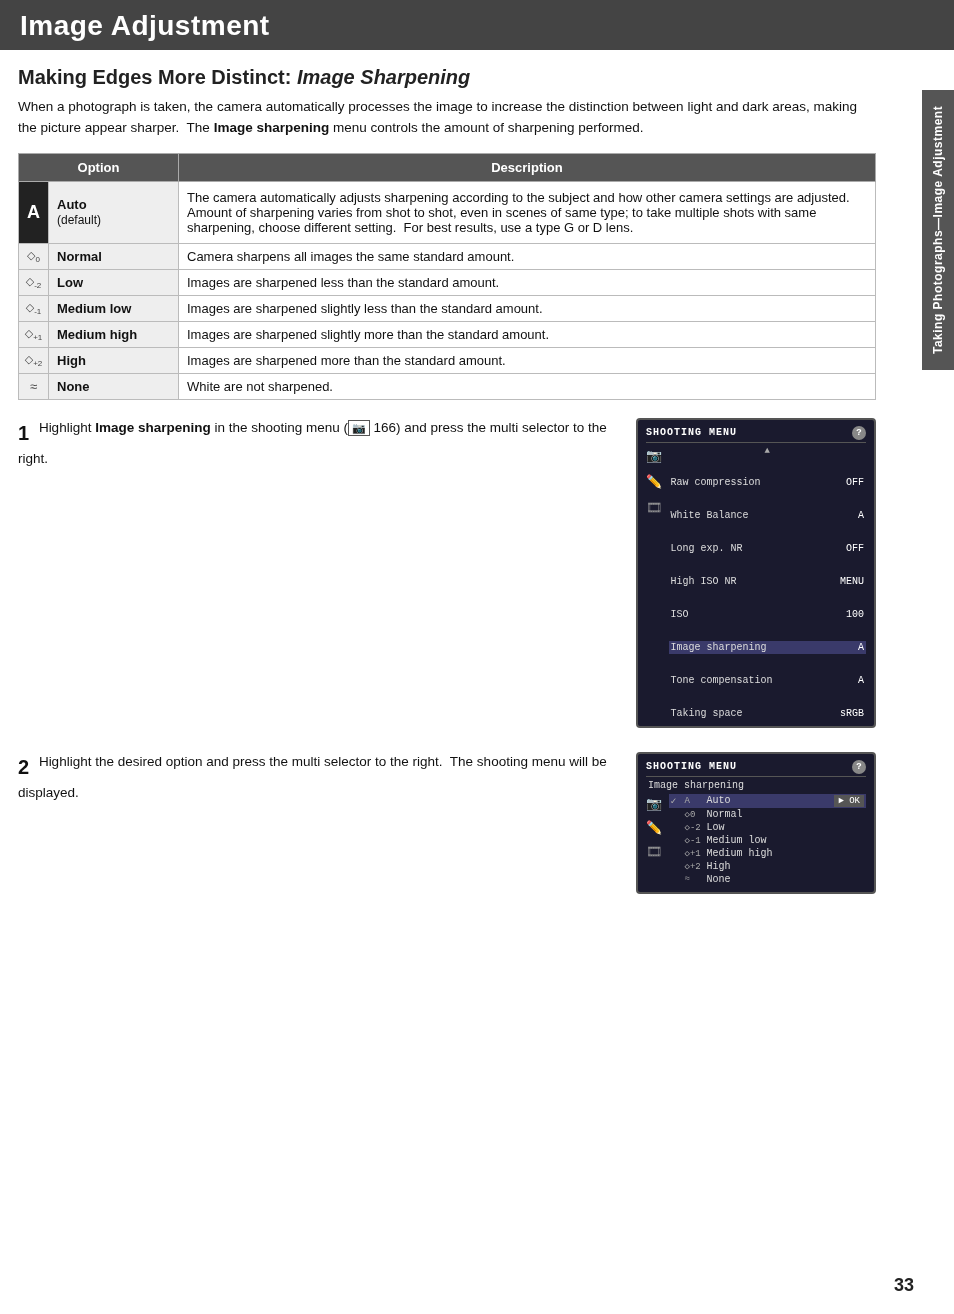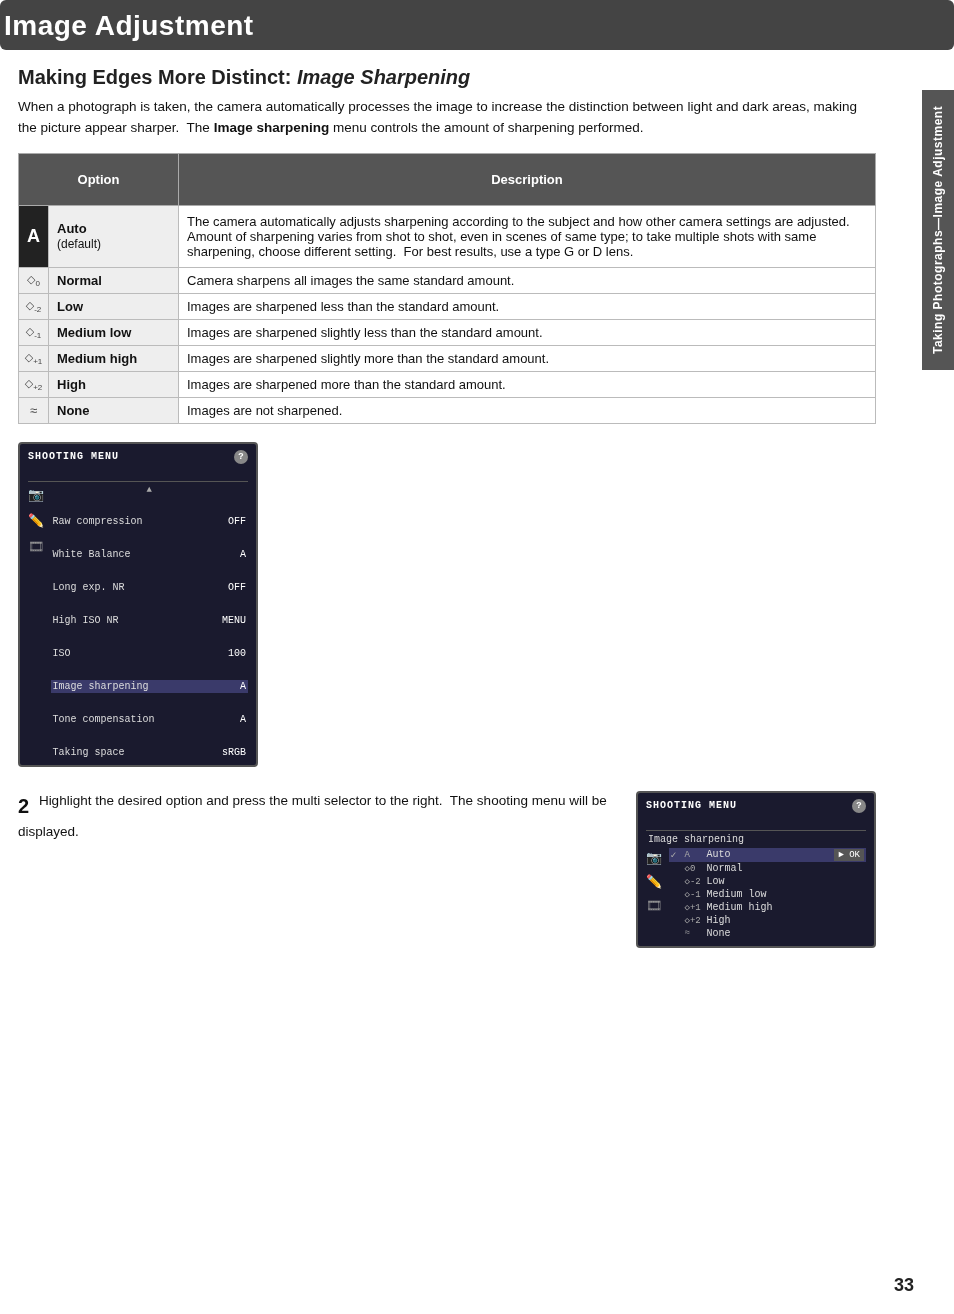--- a/index.html
+++ b/index.html
@@ -9,23 +9,22 @@
       background: #fff;
       width: 954px;
       min-height: 1314px;
       position: relative;
       overflow: hidden;
     }
 
     
     .header {
       background: #444;
-      padding: 10px 16px 8px 4px;
+      padding: 10px 16px 8px 20px;
       position: relative;
-      border-radius: 6px;
     }
     .header-title {
       font-size: 28px;
       font-weight: 900;
       color: #fff;
       letter-spacing: 0.5px;
     }
     .header-subtitle {
       text-align: right;
       font-style: italic;
@@ -104,21 +103,21 @@
       width: 100%;
       border-collapse: collapse;
       margin-bottom: 18px;
       font-size: 13px;
     }
     .options-table th {
       background: #555;
       color: #fff;
       font-weight: bold;
       text-align: center;
-      padding: 18px 10px;
+      padding: 6px 10px;
       border: 1px solid #aaa;
     }
     .options-table td {
       border: 1px solid #bbb;
       padding: 5px 8px;
       vertical-align: middle;
       color: #111;
     }
     .options-table .col-option {
       width: 130px;
@@ -174,21 +173,21 @@
       font-family: 'Courier New', monospace;
       font-size: 11px;
       color: #e0e0e0;
       margin-bottom: 4px;
     }
     .camera-menu .menu-title-bar {
       display: flex;
       justify-content: space-between;
       align-items: center;
       border-bottom: 1px solid #555;
-      padding-bottom: 17px;
+      padding-bottom: 2px;
       margin-bottom: 3px;
     }
     .camera-menu .menu-title {
       font-weight: bold;
       font-size: 10px;
       letter-spacing: 1px;
       color: #fff;
     }
     .camera-menu .question-mark {
       background: #888;
@@ -324,26 +323,34 @@
 
       <tr>
         <td class="col-icon"><span class="diamond-icon">◇<sub style="font-size:8px;">+2</sub></span></td>
         <td class="col-option"><span class="option-name">High</span></td>
         <td>Images are sharpened more than the standard amount.</td>
       </tr>
 
       <tr>
         <td class="col-icon"><span style="font-size:13px;">≈</span></td>
         <td class="col-option"><span class="option-name">None</span></td>
-        <td>Images are not sharpened.</td>
+        <td>White are not sharpened.</td>
       </tr>
     </tbody>
   </table>
 
   <div class="two-col-steps">
+    <div class="step-col-text">
+      <p class="step-text">
+        <span class="step-number">1</span>
+        Highlight <strong>Image sharpening</strong> in the shooting
+        menu (<span style="font-weight:bold;border:1px solid #555;padding:1px 3px;font-size:11px;">📷</span> 166) and press the multi selector to
+        the right.
+      </p>
+    </div>
     <div class="step-col-image">
 
       <div class="camera-menu">
         <div class="menu-title-bar">
           <span class="menu-title">SHOOTING MENU</span>
           <span class="question-mark">?</span>
         </div>
         <div style="display:flex;align-items:flex-start;">
           <div style="margin-right:6px;display:flex;flex-direction:column;gap:10px;padding-top:2px;font-size:13px;color:#999;">
             <span>📷</span>

